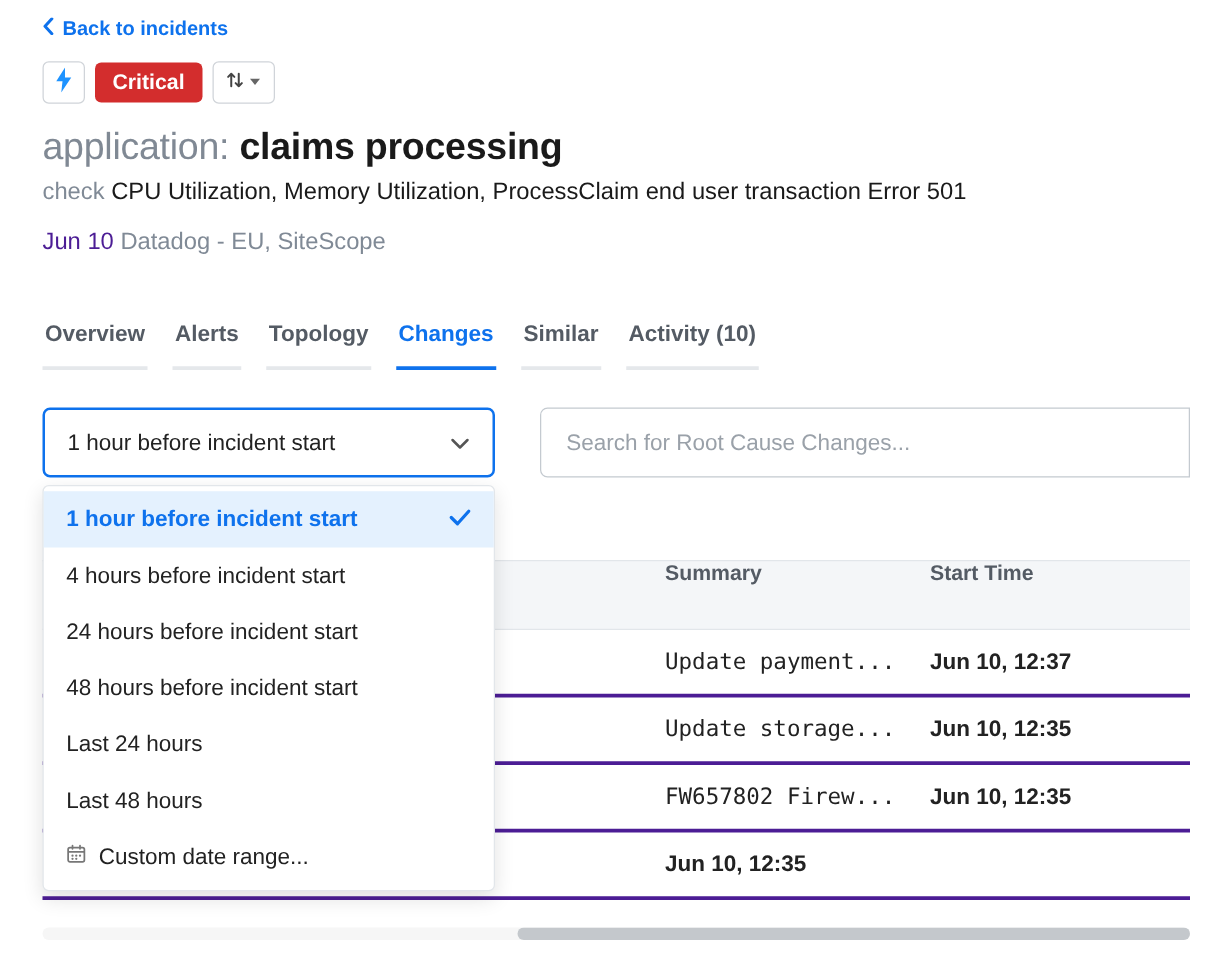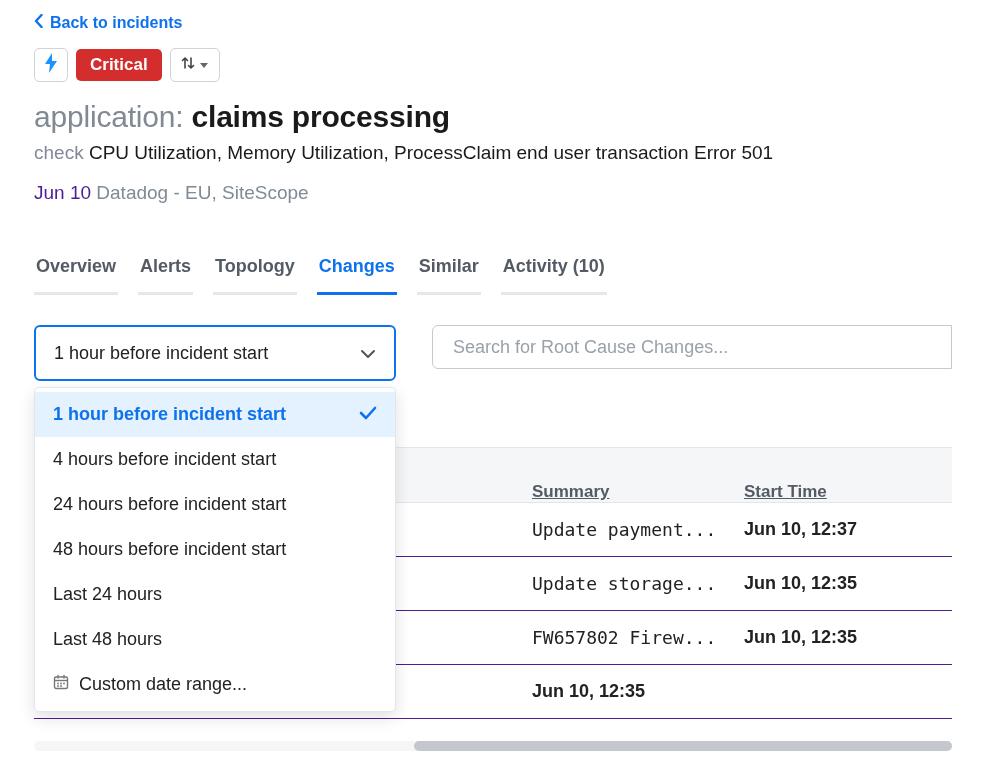--- a/index.html
+++ b/index.html
@@ -86,21 +86,21 @@
     border-radius: 6px;
     background: #fff;
     display: flex; align-items: center; justify-content: space-between;
     padding: 0 18px;
     font-size: 18px;
     color: #222;
     cursor: pointer;
   }
   .search-box {
     flex: 1;
-    height: 44px;
+    height: 56px;
     border: 1px solid #c4cad0;
     border-radius: 6px 0 0 6px;
     padding: 16px 18px;
     font-size: 18px;
     color: #222;
     display: flex; align-items: center;
     min-width: 0;
   }
   .search-box input {
     border: none; outline: none; width: 100%; font-size: 18px;
@@ -141,34 +141,33 @@
   }
 
   
   .table { margin-top: 18px; position: relative; z-index: 1; }
   .thead {
     display: flex;
     background: #f4f6f8;
     border-top: 1px solid #e2e6ea;
     border-bottom: 1px solid #e2e6ea;
     height: 56px;
-    align-items: flex-end;
+    align-items: flex-start;
     font-weight: 700;
     color: #545b64;
     font-size: 17px;
-    text-decoration: underline;
   }
   .col-a { width: 498px; padding-left: 18px; }
   .col-b { width: 212px; }
   .col-c { flex: 1; }
   .trow {
     display: flex;
     height: 54px;
     align-items: center;
-    border-bottom: 1px solid #4c1d95;
+    border-bottom: 3px solid #4c1d95;
     font-size: 18px;
   }
   .trow .col-a { color: #0e72ed; font-family: "SFMono-Regular", Menlo, Consolas, monospace; font-size: 18px; overflow: hidden; }
   .trow .col-b { font-family: "SFMono-Regular", Menlo, Consolas, monospace; color: #222; overflow: hidden; white-space: nowrap; }
   .trow .col-c { color: #222; font-weight: bold; }
 
   
   .hscroll {
     margin-top: 22px;
     height: 10px;

